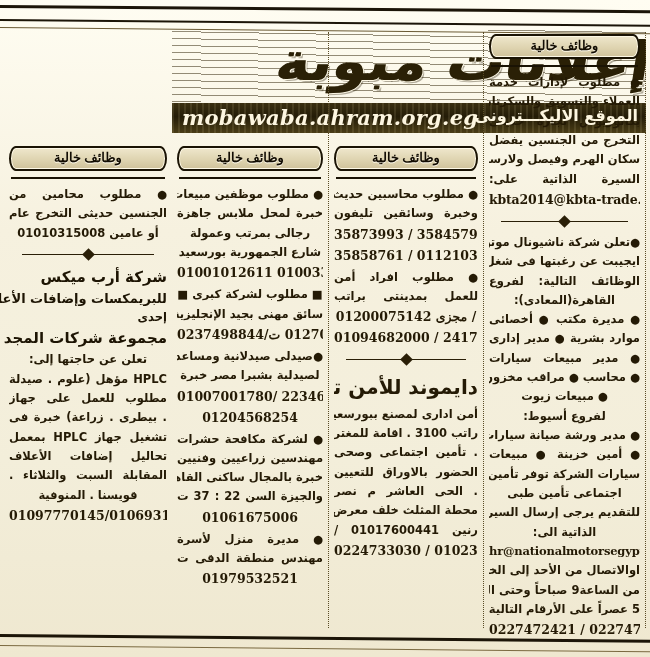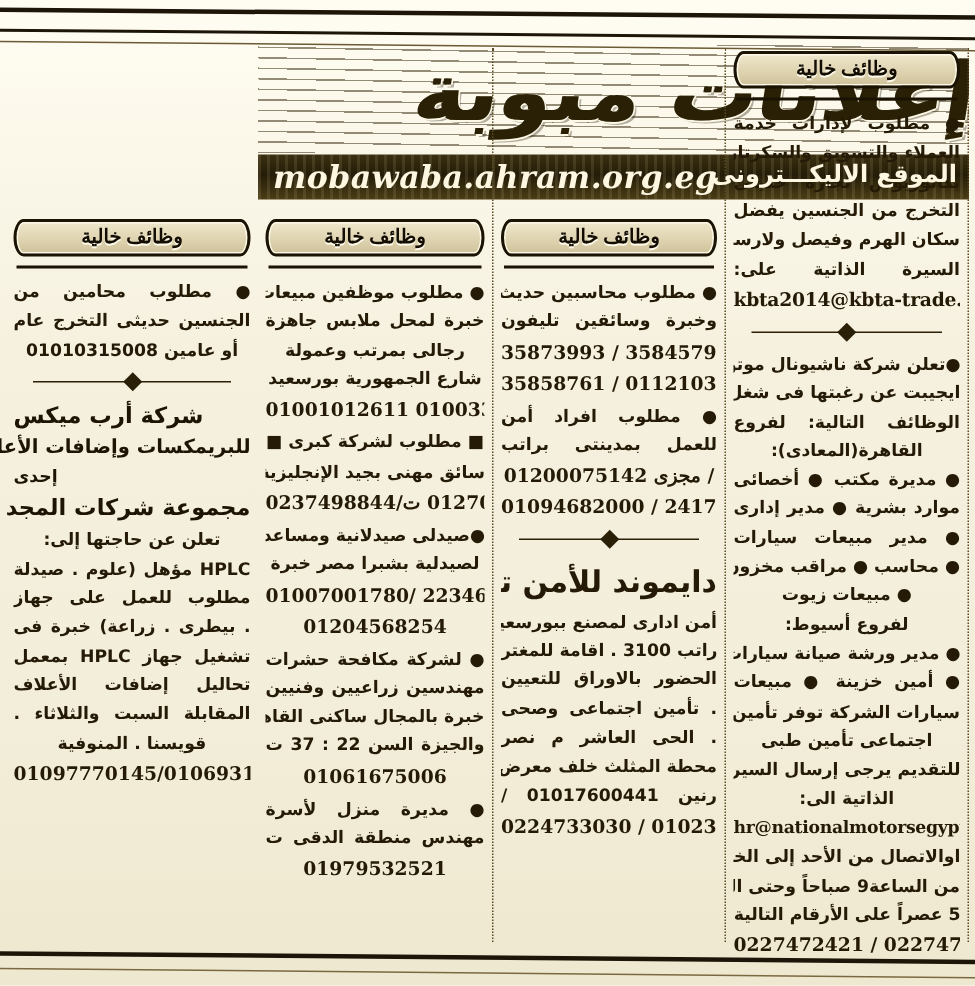--- a/index.html
+++ b/index.html
@@ -159,21 +159,21 @@
   .sep::after{
     content:"";position:absolute;left:50%;top:0;width:9px;height:9px;
     margin-left:-4.5px;background:#2a1f07;transform:rotate(45deg);
   }
 
   
   .col-4 .head-box{margin-top:2px;}
 
   .brandline{
     font-size:15px;font-weight:bold;color:#1d1403;
-    text-align:left;line-height:1.55;white-space:nowrap;
+    text-align:right;line-height:1.55;white-space:nowrap;
   }
   .brandline.sm{font-size:13px;}
   .brandline.xs{font-size:11.5px;}
 </style>
 </head>
 <body>
 
 <div class="page">
 
   <div class="top-rule r1"></div>
@@ -284,22 +284,22 @@
         <div class="ln num">مجزى 01200075142 /</div>
         <div class="ln num">01094682000 / 24176461</div>
       </div>
 
       <div class="sep"></div>
 
       <div class="ad">
         <div class="ln big ctr">دايموند للأمن تطلب</div>
         <div class="ln j">أمن ادارى لمصنع ببورسعيد</div>
         <div class="ln j">راتب 3100 . اقامة للمغتربين</div>
+        <div class="ln j">. تأمين اجتماعى وصحى</div>
         <div class="ln j">الحضور بالاوراق للتعيين</div>
-        <div class="ln j">. تأمين اجتماعى وصحى</div>
         <div class="ln j">. الحى العاشر م نصر</div>
         <div class="ln j">محطة المثلث خلف معرض</div>
         <div class="ln j">رنين 01017600441 /</div>
         <div class="ln num">0224733030 / 01023222563</div>
       </div>
     </div>
 
     <div class="col col-4">
       <div class="head-box">
         <div class="ttl">وظائف خالية</div>

